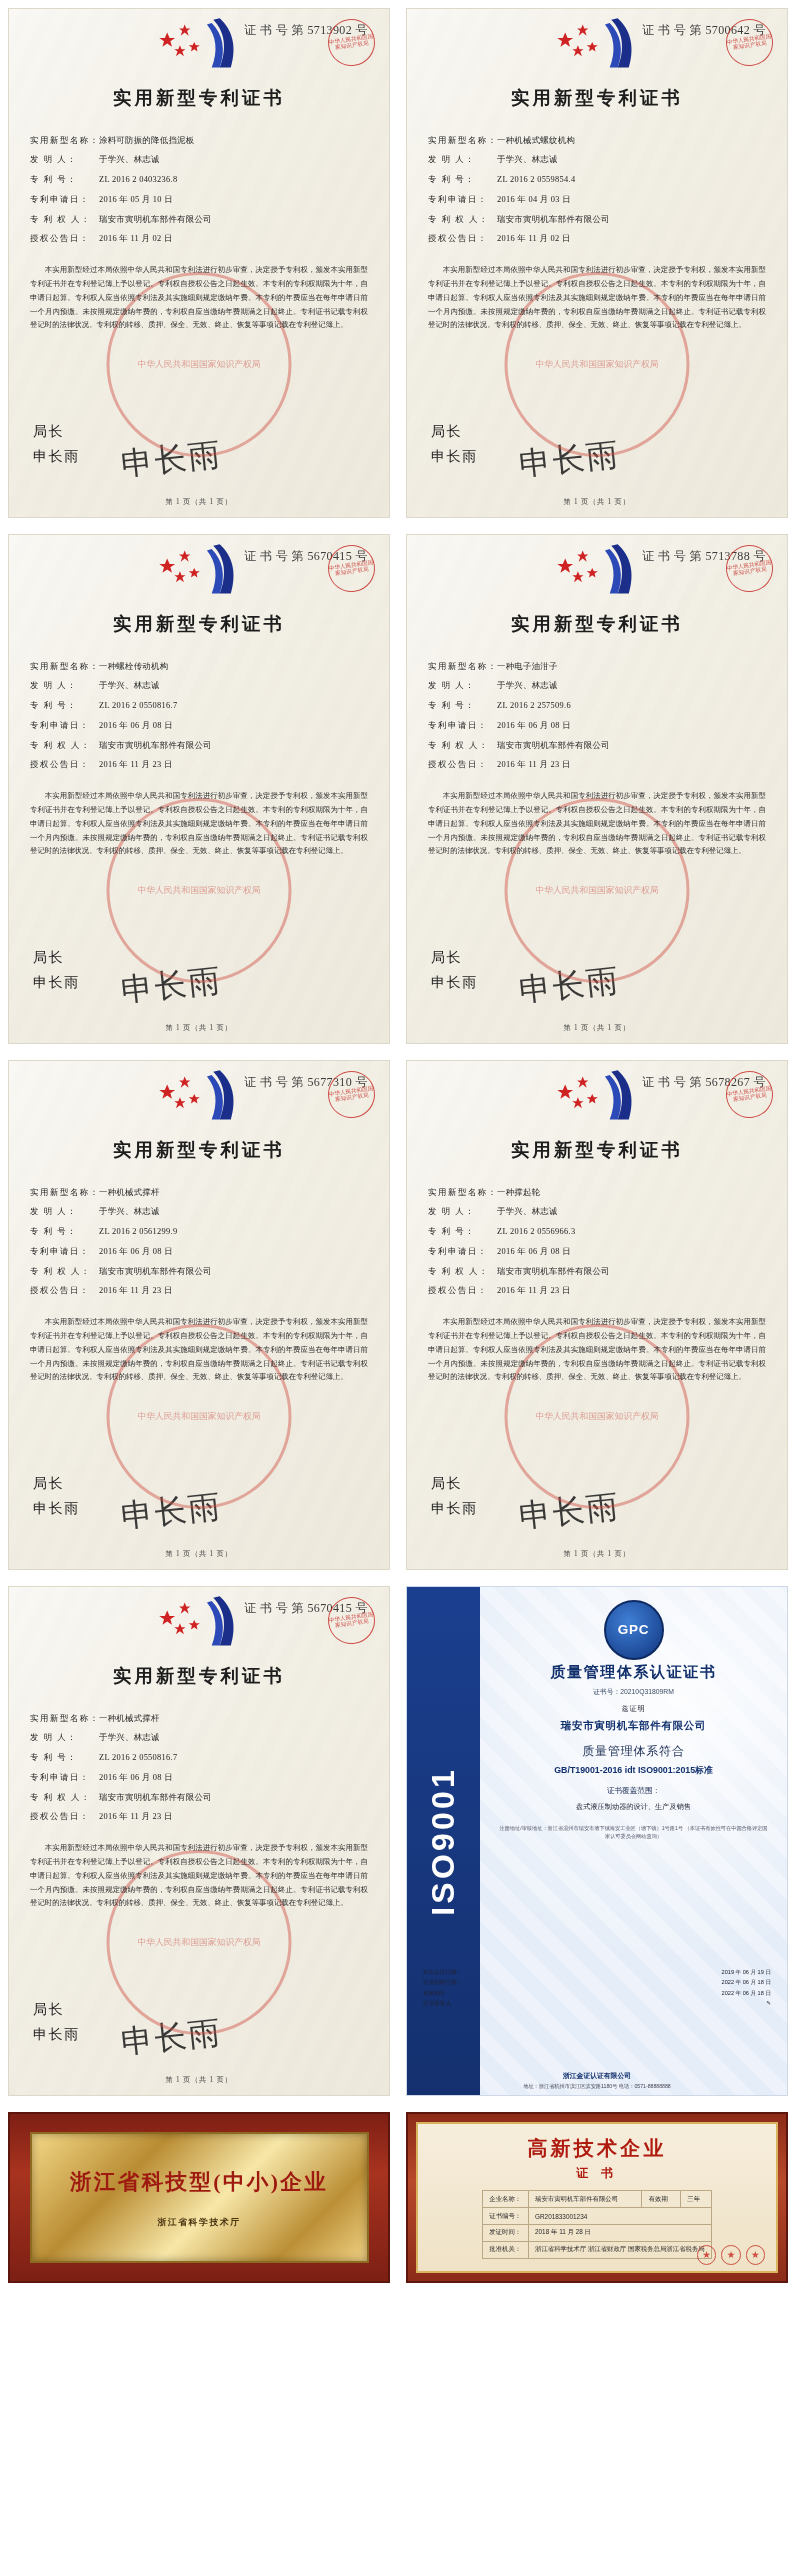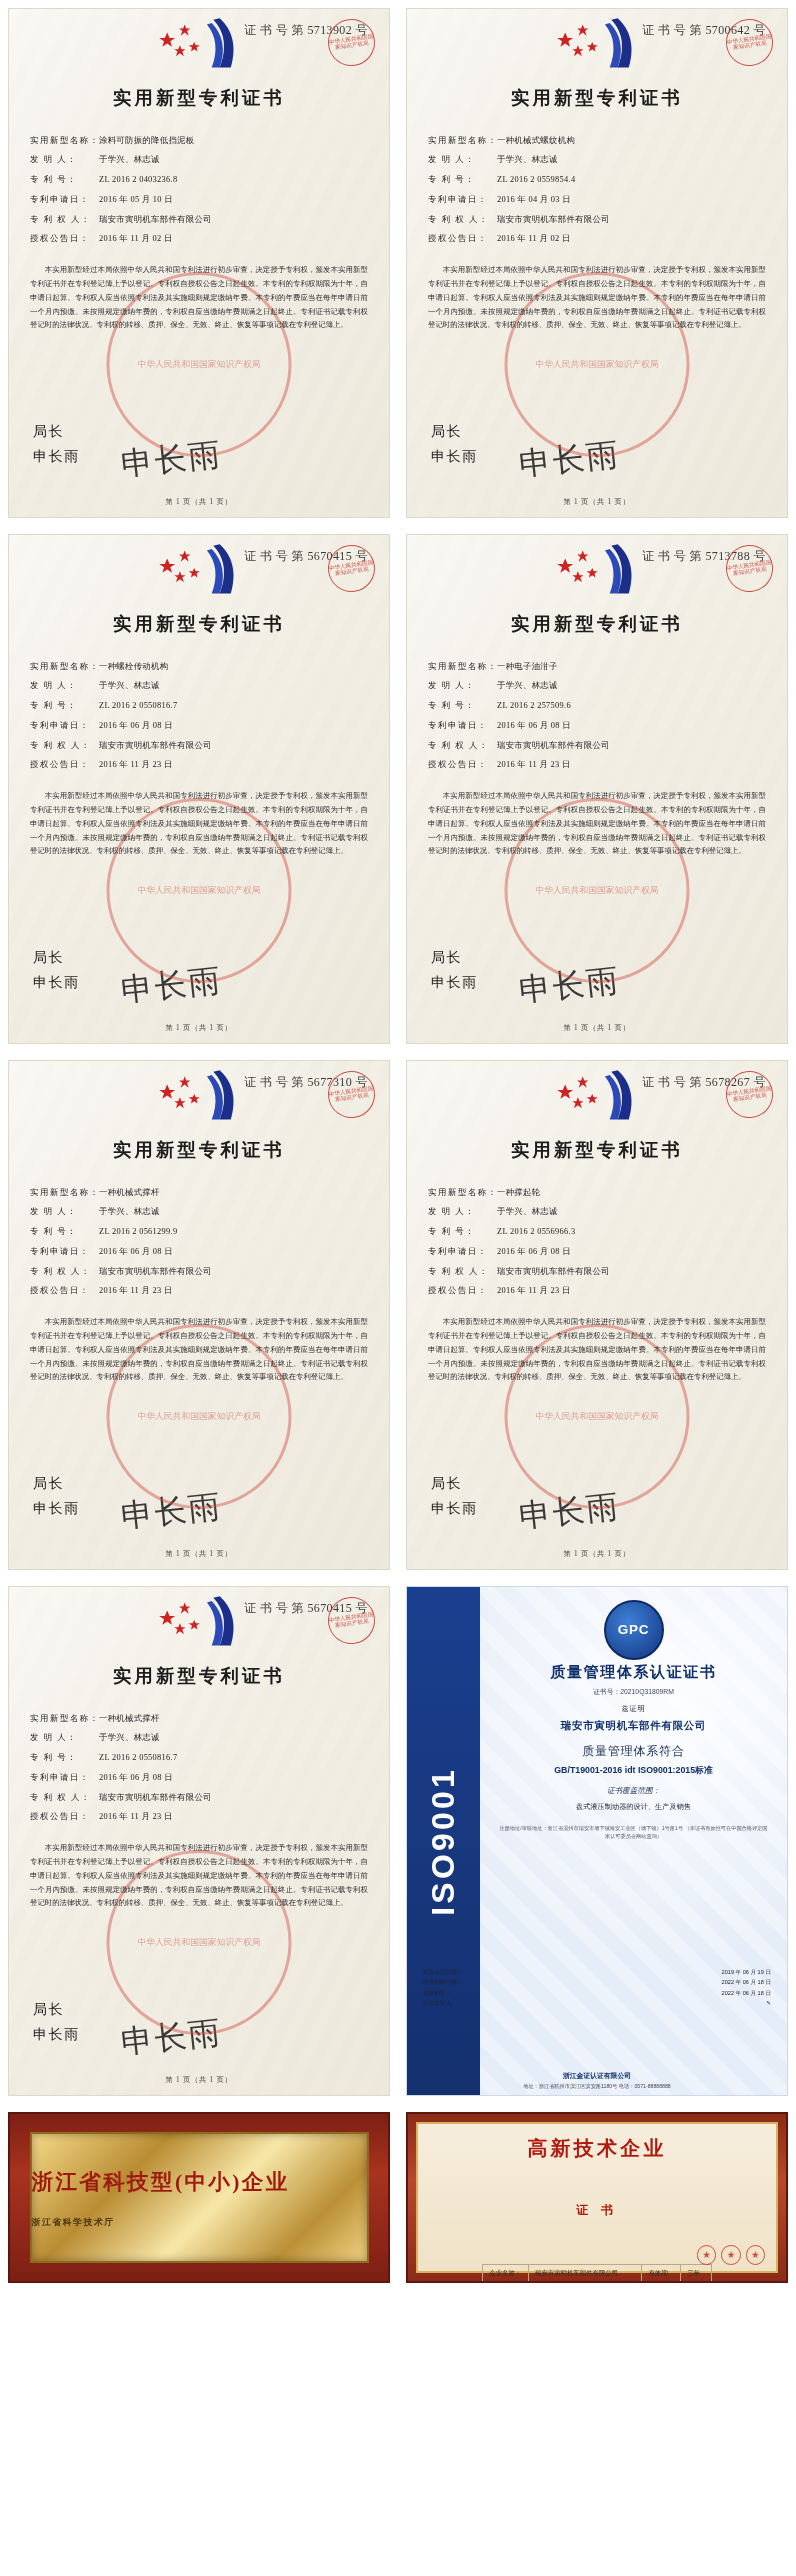--- a/index.html
+++ b/index.html
@@ -97,21 +97,21 @@
     color:#fff;display:flex;align-items:center;justify-content:center;
     font-weight:bold;font-size:13.5px;letter-spacing:0.8px;
     border:2.4px solid #0d2a63;
   }
   .iso-title{text-align:center;font-size:15px;font-weight:bold;color:#12306c;letter-spacing:1.6px;}
   .iso-sub{text-align:center;font-size:6.8px;color:#3a4a66;margin-top:4.8px;}
   .iso-line{text-align:center;font-size:7.2px;color:#223; margin-top:7.2px;letter-spacing:0.8px;}
   .iso-company{text-align:center;font-size:10.4px;font-weight:bold;color:#11306e;margin-top:5.6px;letter-spacing:0.8px;}
   .iso-label{text-align:center;font-size:12px;color:#1c2e54;margin-top:9.6px;letter-spacing:0.8px;}
   .iso-std{text-align:center;font-size:8.8px;font-weight:bold;color:#11306e;margin-top:4.8px;}
-  .iso-scopelbl{text-align:center;font-size:7.6px;color:#1c2e54;margin-top:9.6px;font-style:italic;}
+  .iso-scopelbl{text-align:center;font-size:7.6px;color:#1c2e54;margin-top:9.6px;}
   .iso-scope{text-align:center;font-size:7.2px;color:#223;margin-top:4.8px;line-height:1.6;}
   .iso-note{font-size:5.2px;color:#556;margin-top:11px;line-height:1.6;text-align:center;}
   .iso-dates{position:absolute;left:16px;right:16px;bottom:86px;font-size:5.6px;color:#223;line-height:1.9;}
   .iso-dates .d{display:flex;justify-content:space-between;}
   .iso-marks{position:absolute;left:12.7px;right:12.7px;bottom:37px;display:flex;align-items:center;justify-content:space-between;}
   .mk{width:41px;height:25.5px;border:0.8px solid #1b3f8f;border-radius:3.2px;color:#1b3f8f;
       font-size:7.2px;font-weight:bold;display:flex;align-items:center;justify-content:center;background:#fff;}
   .qr{width:27px;height:27px;background:
       repeating-linear-gradient(0deg,#111 0 2.4px,#fff 2.4px 4.8px),
       repeating-linear-gradient(90deg,#111 0 2.4px,rgba(255,255,255,0) 2.4px 4.8px);
@@ -124,38 +124,38 @@
   .gold{
     width:382px;height:171px;box-sizing:border-box;position:relative;overflow:hidden;
     background:linear-gradient(180deg,#7d1f14,#a8331f 35%,#7d1f14);
     border:2.4px solid #5d160d;
     display:flex;align-items:center;justify-content:center;
   }
   .gold .plate{
     width:335px;height:127px;
     background:linear-gradient(135deg,#f3d887,#b98c33 30%,#f7e7a8 55%,#bb8f36 80%,#efd184);
     border:2.4px solid #8c6a20;
-    display:flex;flex-direction:column;justify-content:center;
+    display:flex;flex-direction:column;align-items:center;justify-content:center;
     box-shadow:0 0 8px rgba(0,0,0,.35) inset;
   }
   .gold .t1{font-size:21.5px;font-weight:bold;color:#9e1a10;letter-spacing:2.4px;
     font-family:"Liberation Serif","DejaVu Serif",serif;}
   .gold .t2{font-size:8.8px;color:#4a3410;margin-top:21px;letter-spacing:1.6px;font-weight:bold;}
   
   .hitech{
     width:382px;height:171px;box-sizing:border-box;position:relative;overflow:hidden;
     background:linear-gradient(180deg,#8b2b18,#b8492b 40%,#8b2b18);
     border:2.4px solid #5d160d;padding:8px;
   }
   .hitech .frame{
     width:100%;height:100%;box-sizing:border-box;
     border:2.4px solid #d8b45e;
     background:linear-gradient(180deg,#f6eddc,#efe2c6);
     display:flex;flex-direction:column;align-items:center;justify-content:flex-start;
-    padding-top:11px;position:relative;gap:37px;
+    padding-top:11px;position:relative;
   }
   .hitech .h1{font-size:20px;font-weight:bold;color:#b01b10;letter-spacing:3.2px;
     font-family:"Liberation Serif","DejaVu Serif",serif;}
   .hitech .h2{font-size:12px;font-weight:bold;color:#b01b10;letter-spacing:4.8px;margin-top:3.2px;
     font-family:"Liberation Serif","DejaVu Serif",serif;}
   .hitech table{margin-top:8px;border-collapse:collapse;font-size:6.4px;color:#2a2a2a;}
   .hitech td{border:0.8px solid #b9a883;padding:1.6px 6.4px;height:12.7px;}
   .hitech .stars{position:absolute;right:11px;bottom:6.4px;display:flex;gap:4.8px;}
   .hitech .star{width:17.5px;height:17.5px;border-radius:50%;border:1.2px solid #c6362a;color:#c6362a;
     font-size:9.6px;display:flex;align-items:center;justify-content:center;opacity:.85;}

